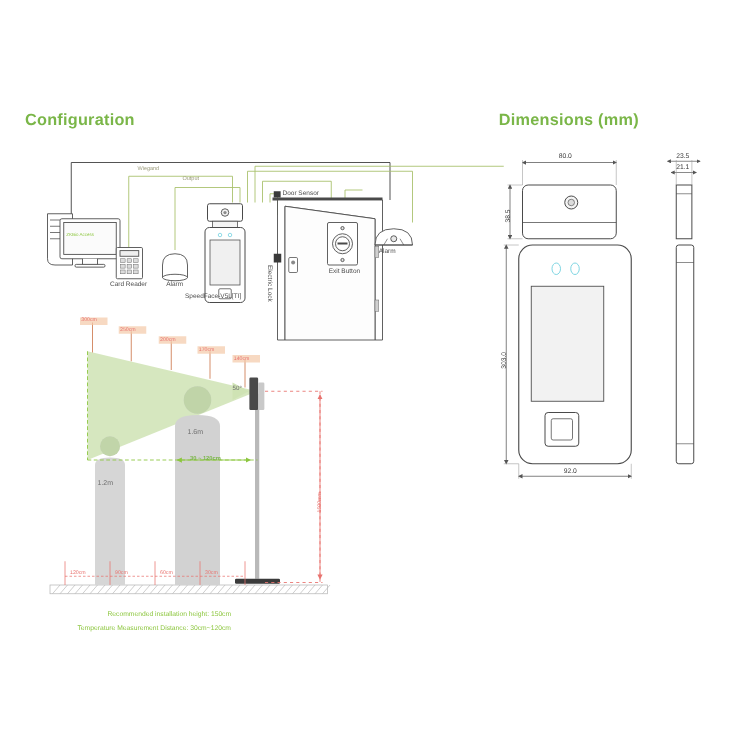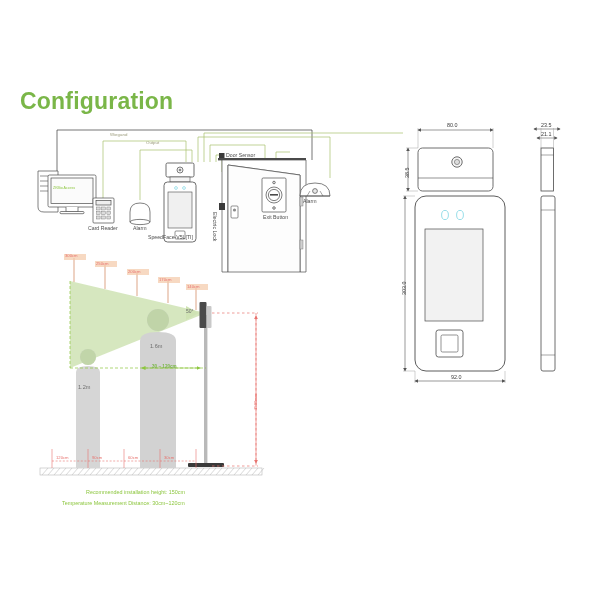--- a/index.html
+++ b/index.html
@@ -19,21 +19,21 @@
     inset: 0;
     width: 600px;
     height: 600px;
   }
 
   
   .section-title {
     position: absolute;
     font-family: "Liberation Sans", sans-serif;
     font-weight: bold;
-    font-size: 23px;
+    font-size: 13px;
     color: #7ab648;
     letter-spacing: 0.2px;
     white-space: nowrap;
   }
   #config-title { left: 20px; top: 88px; }
   #dim-title    { left: 399px; top: 88px; }
 
   
   .canvas {
     position: absolute;
@@ -60,20 +60,21 @@
   .rot90  { transform: rotate(-90deg); transform-origin: left top; }
   .rot90b { transform: rotate(90deg);  transform-origin: left top; }
 </style>
 </head>
 <body>
 
 <div class="page">
 
   <div class="section-title" id="config-title">Configuration</div>
 
+  <div class="section-title" id="dim-title">Dimensions (mm)</div>
 
   <svg class="canvas" viewBox="0 0 600 600" xmlns="http://www.w3.org/2000/svg">
     <defs>
       <marker id="arrR" markerWidth="6" markerHeight="6" refX="5" refY="3" orient="auto">
         <path d="M0,0 L6,3 L0,6 z" fill="#555"></path>
       </marker>
       <marker id="arrL" markerWidth="6" markerHeight="6" refX="1" refY="3" orient="auto">
         <path d="M6,0 L0,3 L6,6 z" fill="#555"></path>
       </marker>
       <marker id="arrRr" markerWidth="6" markerHeight="6" refX="5" refY="3" orient="auto">

